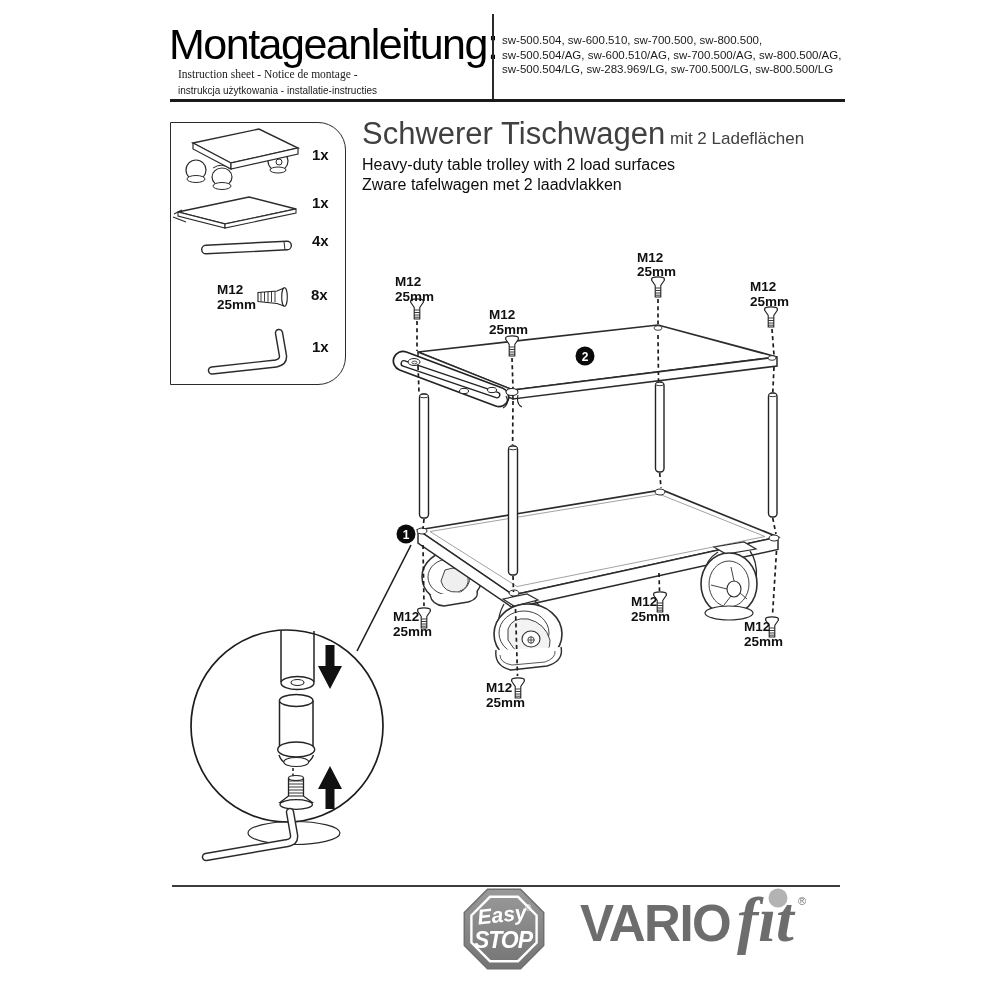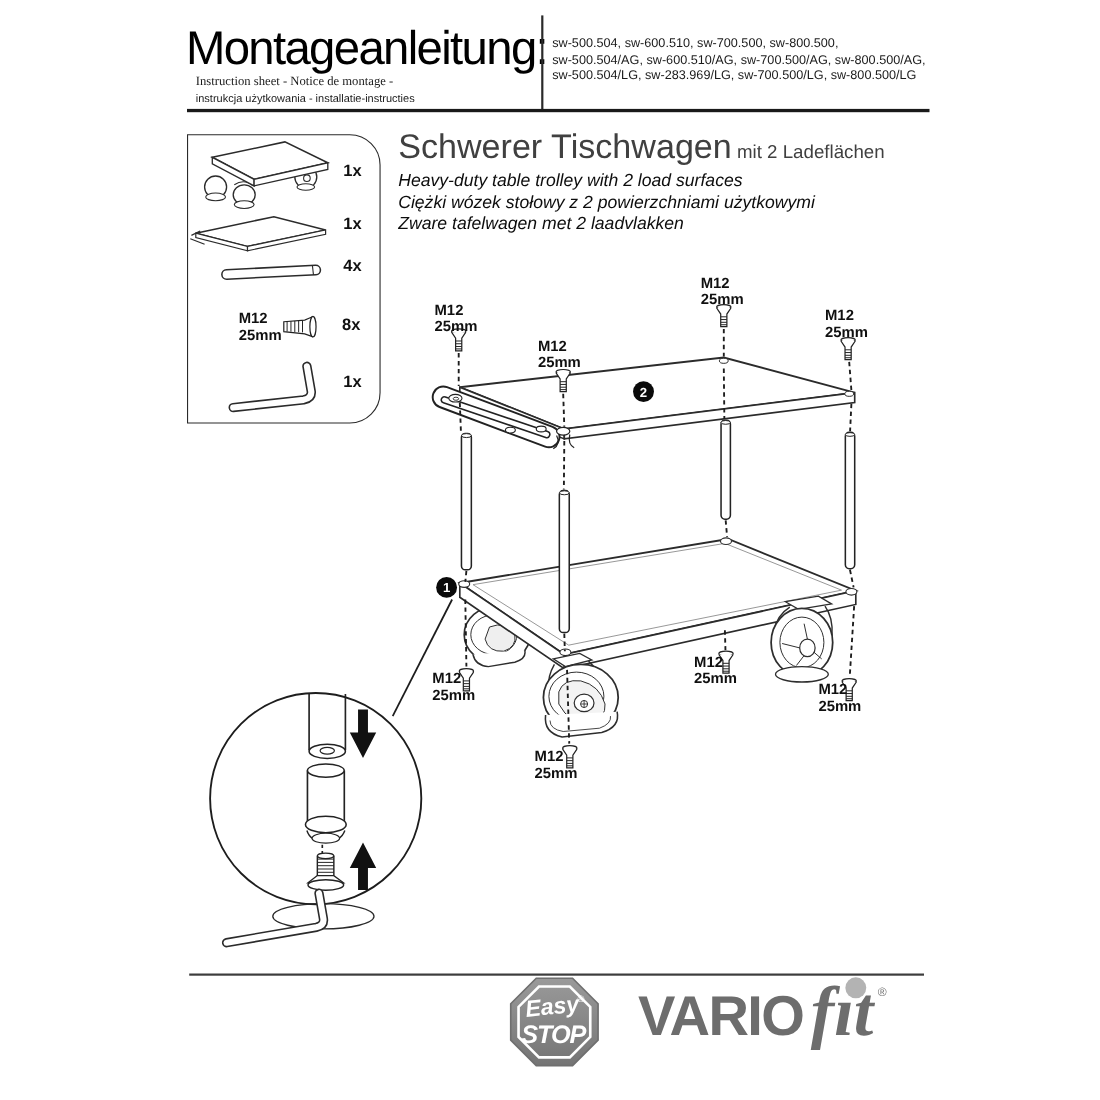--- a/index.html
+++ b/index.html
@@ -10,21 +10,21 @@
   .sub1{left:178px;top:68px;font-size:11.5px;color:#1a1a1a;font-family:Liberation Serif, serif;}
   .sub2{left:178px;top:85px;font-size:10px;color:#1a1a1a;}
   .vdiv{left:492px;top:14px;width:2px;height:87px;background:#2a2a2a;}
   .codes{left:502px;top:33px;font-size:11.5px;line-height:14.5px;color:#1a1a1a;white-space:nowrap;}
   .hrule{left:170px;top:99px;width:675px;height:3px;background:#1a1a1a;}
   .partsbox{left:170px;top:122px;width:176px;height:263px;border:1.7px solid #2a2a2a;
             border-radius:0 28px 28px 0;box-sizing:border-box;background:#fff;}
   .prodblock{left:362px;top:116px;white-space:nowrap;}
   .prod-de{font-size:31px;color:#404040;}
   .prod-de small{font-size:17px;letter-spacing:0;}
-  .prod-lines{margin-top:3px;font-size:16px;line-height:19.5px;color:#0d0d0d;font-style:italic;}
+  .prod-lines{margin-top:3px;font-size:16px;line-height:19.5px;color:#0d0d0d;}
   .frule{left:172px;top:885px;width:668px;height:2px;background:#3d3d3d;}
   svg text{font-family:"Liberation Sans",sans-serif;}
   .lbl{font-size:13.5px;font-weight:600;fill:#101010;}
   .qty{font-size:15px;font-weight:600;fill:#101010;}
   .stepnum{font-size:12px;font-weight:700;fill:#fff;}
 </style>
 </head>
 <body>
 
 <div class="page">
@@ -39,21 +39,20 @@
     <div>sw-500.504/LG, sw-283.969/LG, sw-700.500/LG, sw-800.500/LG</div>
   </div>
   <div class="abs hrule"></div>
 
   <div class="abs partsbox"></div>
 
   <div class="abs prodblock">
     <div class="prod-de"><span>Schwerer Tischwagen</span><small> mit 2 Ladeflächen</small></div>
     <div class="prod-lines">
       <div>Heavy-duty table trolley with 2 load surfaces</div>
-      <div>Ciężki wózek stołowy z 2 powierzchniami użytkowymi</div>
       <div>Zware tafelwagen met 2 laadvlakken</div>
     </div>
   </div>
 
   <div class="abs frule"></div>
 
   <svg class="abs" style="left:0;top:0" width="1000" height="1000" viewBox="0 0 1000 1000">
     <defs>
       <g id="scrU">
         <ellipse cx="0" cy="2.2" rx="6.5" ry="2.3" fill="#fff" stroke="#222" stroke-width="1.1"></ellipse>

